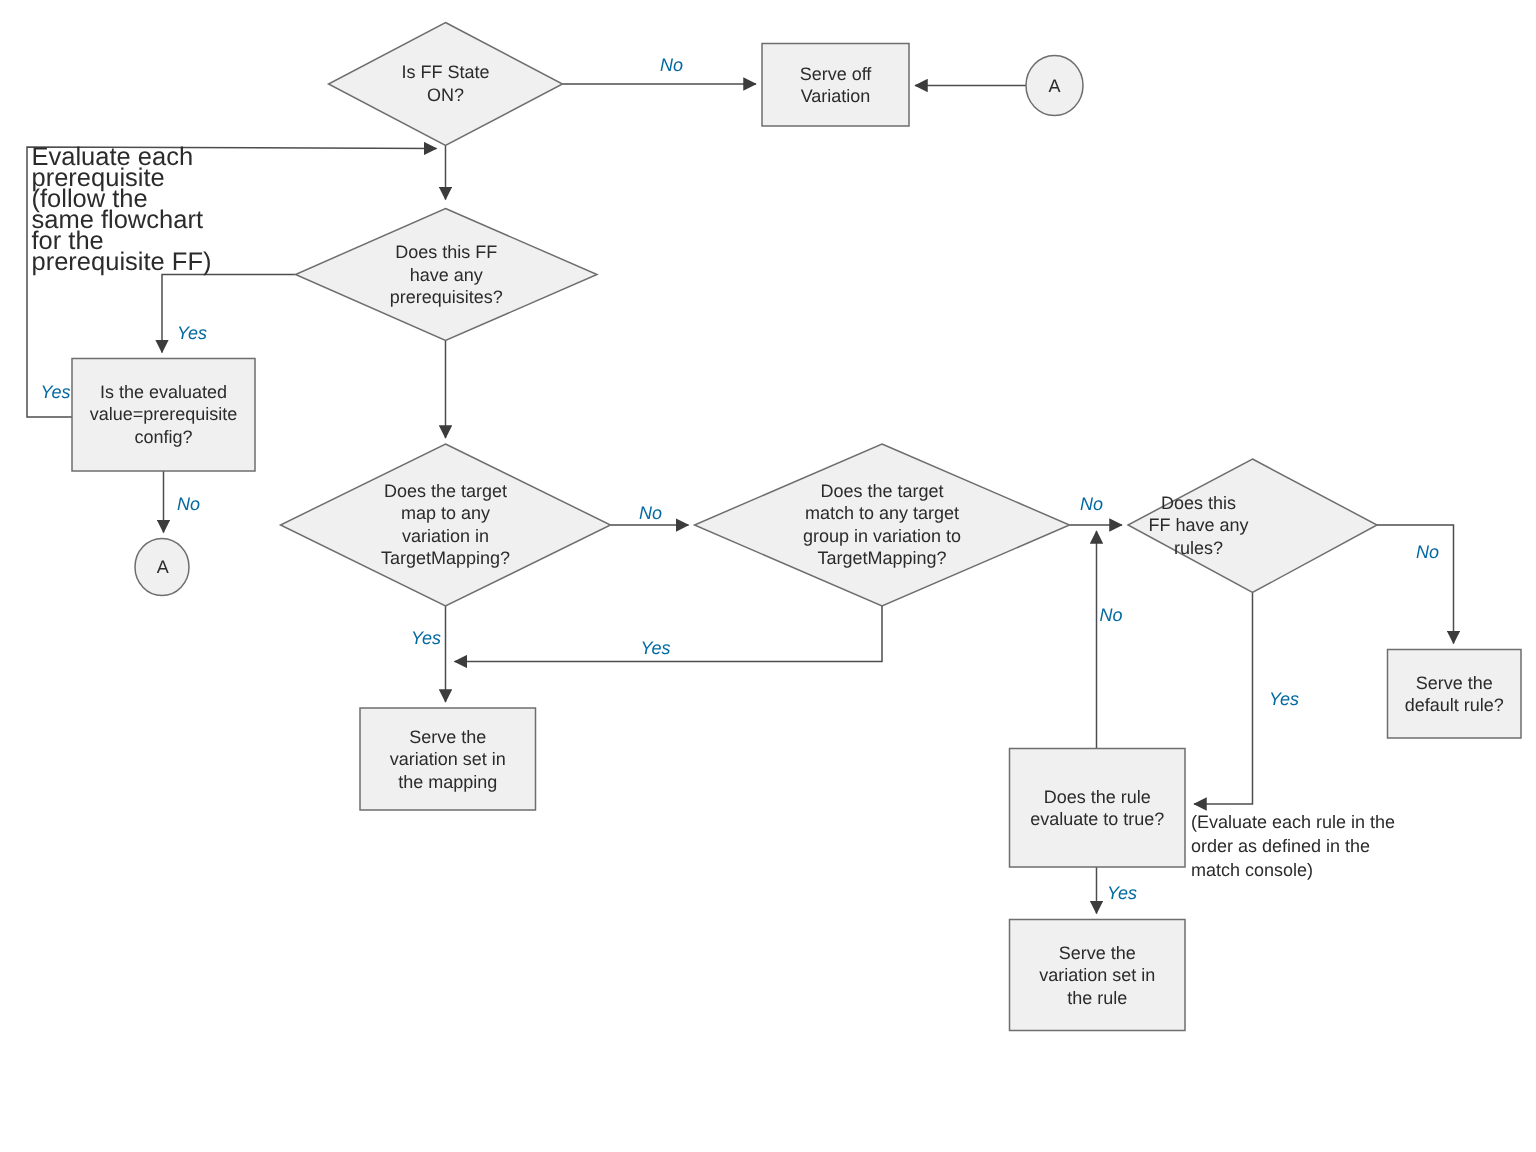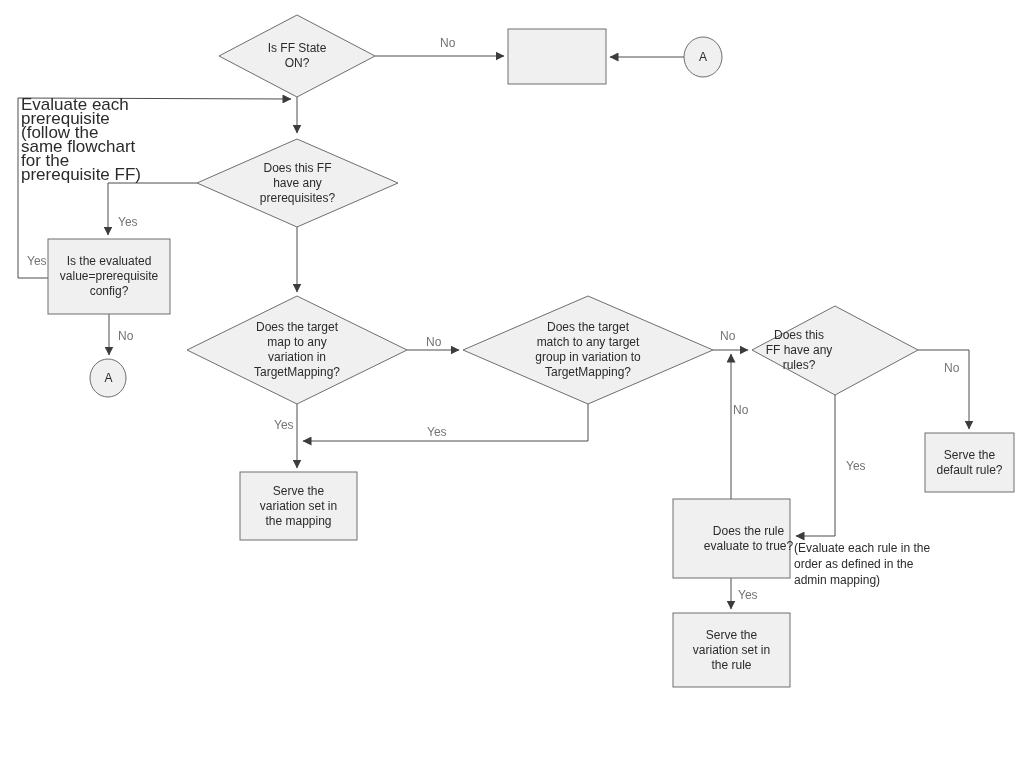--- a/index.html
+++ b/index.html
@@ -22,23 +22,24 @@
     font-size: 12px;
     line-height: 15px;
     color: #2b2b2b;
     white-space: pre-line;
     pointer-events: none;
   }
   .edge-label {
     position: absolute;
     font-size: 12px;
     line-height: 13px;
-    color: #737373;
+    color: #0369a1;
     white-space: pre;
     pointer-events: none;
+    font-style: italic;
   }
   .note {
     position: absolute;
     color: #2b2b2b;
     white-space: pre-line;
     text-align: left;
     pointer-events: none;
   }
   .note-left  { font-size: 17px; line-height: 14px; }
   .note-right { font-size: 12px; line-height: 16px; }
@@ -85,20 +86,22 @@
       <polygon points="835,306 918,350 835,395 752,350"></polygon>
       <rect x="240" y="472" width="117" height="68"></rect>
       <rect x="925" y="433" width="89" height="59"></rect>
       <rect x="673" y="499" width="117" height="79"></rect>
       <rect x="673" y="613" width="117" height="74"></rect>
     </g>
   </svg>
 
   <div class="node-label" style="left:219px;top:15px;width:156px;height:82px;">Is FF State
 ON?</div>
+  <div class="node-label" style="left:508px;top:29px;width:98px;height:55px;">Serve off
+Variation</div>
   <div class="node-label" style="left:684px;top:37px;width:38px;height:40px;">A</div>
   <div class="node-label" style="left:197px;top:139px;width:201px;height:89px;">Does this FF
 have any
 prerequisites?</div>
   <div class="node-label" style="left:48px;top:239px;width:122px;height:75px;">Is the evaluated
 value=prerequisite
 config?</div>
   <div class="node-label" style="left:90px;top:359px;width:37px;height:38px;">A</div>
   <div class="node-label" style="left:187px;top:296px;width:220px;height:108px;">Does the target
 map to any
@@ -109,21 +112,21 @@
 group in variation to
 TargetMapping?</div>
   <div class="node-label" style="left:716px;top:306px;width:166px;height:89px;">Does this
 FF have any
 rules?</div>
   <div class="node-label" style="left:240px;top:472px;width:117px;height:68px;">Serve the
 variation set in
 the mapping</div>
   <div class="node-label" style="left:925px;top:433px;width:89px;height:59px;">Serve the
 default rule?</div>
-  <div class="node-label" style="left:673px;top:499px;width:117px;height:79px;margin-left:17px;">Does the rule
+  <div class="node-label" style="left:673px;top:499px;width:117px;height:79px;">Does the rule
 evaluate to true?</div>
   <div class="node-label" style="left:673px;top:613px;width:117px;height:74px;">Serve the
 variation set in
 the rule</div>
 
   <div class="edge-label" style="left:440px;top:37px;">No</div>
   <div class="edge-label" style="left:118px;top:216px;">Yes</div>
   <div class="edge-label" style="left:27px;top:255px;">Yes</div>
   <div class="edge-label" style="left:118px;top:330px;">No</div>
   <div class="edge-label" style="left:426px;top:336px;">No</div>
@@ -134,15 +137,15 @@
   <div class="edge-label" style="left:944px;top:362px;">No</div>
   <div class="edge-label" style="left:846px;top:460px;">Yes</div>
   <div class="edge-label" style="left:738px;top:589px;">Yes</div>
 
   <div class="note note-left" style="left:21px;top:98px;width:125px;">Evaluate each
 prerequisite (follow the
 same flowchart for the
 prerequisite FF)</div>
   <div class="note note-right" style="left:794px;top:540px;width:150px;">(Evaluate each rule in the
 order as defined in the
-admin mapping)</div>
+match console)</div>
 
 </div>
 
 </body></html>

